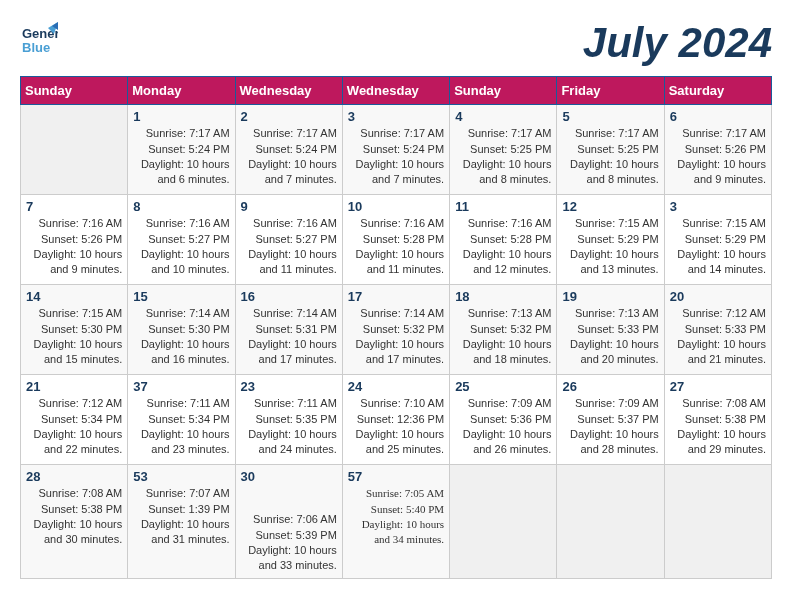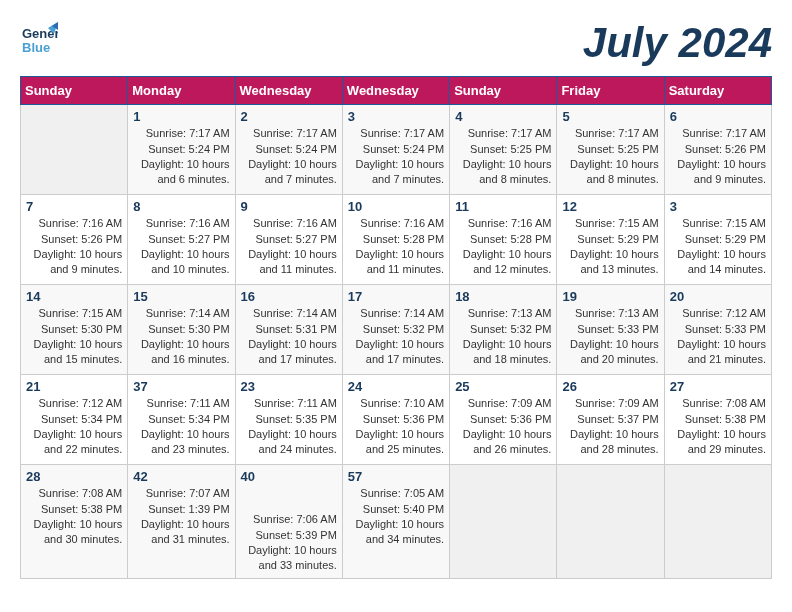--- a/index.html
+++ b/index.html
@@ -279,21 +279,21 @@
         <td>
           <span class="day-num">23</span>
           <div class="day-info" style="white-space: pre-line;">Sunrise: 7:11 AM
 Sunset: 5:35 PM
 Daylight: 10 hours
 and 24 minutes.</div>
         </td>
         <td>
           <span class="day-num">24</span>
           <div class="day-info" style="white-space: pre-line;">Sunrise: 7:10 AM
-Sunset: 5:36 PM
+Sunset: 12:36 PM
 Daylight: 10 hours
 and 25 minutes.</div>
         </td>
         <td>
           <span class="day-num">25</span>
           <div class="day-info" style="white-space: pre-line;">Sunrise: 7:09 AM
 Sunset: 5:36 PM
 Daylight: 10 hours
 and 26 minutes.</div>
         </td>
@@ -314,36 +314,36 @@
       </tr>
       <tr>
         <td>
           <span class="day-num">28</span>
           <div class="day-info" style="white-space: pre-line;">Sunrise: 7:08 AM
 Sunset: 5:38 PM
 Daylight: 10 hours
 and 30 minutes.</div>
         </td>
         <td>
-          <span class="day-num">42</span>
+          <span class="day-num">53</span>
           <div class="day-info" style="white-space: pre-line;">Sunrise: 7:07 AM
 Sunset: 1:39 PM
 Daylight: 10 hours
 and 31 minutes.</div>
         </td>
         <td>
-          <span class="day-num">40</span>
+          <span class="day-num">30</span>
           <div class="day-info" style="white-space: pre-line; margin-top: 28px;">Sunrise: 7:06 AM
 Sunset: 5:39 PM
 Daylight: 10 hours
 and 33 minutes.</div>
         </td>
         <td>
           <span class="day-num">57</span>
-          <div class="day-info" style="white-space: pre-line;">Sunrise: 7:05 AM
+          <div class="day-info" style="white-space: pre-line; font-family: Liberation Serif, serif;">Sunrise: 7:05 AM
 Sunset: 5:40 PM
 Daylight: 10 hours
 and 34 minutes.</div>
         </td>
         <td class="empty-cell"></td>
         <td class="empty-cell"></td>
         <td class="empty-cell"></td>
       </tr>
     </tbody>
 </table>

